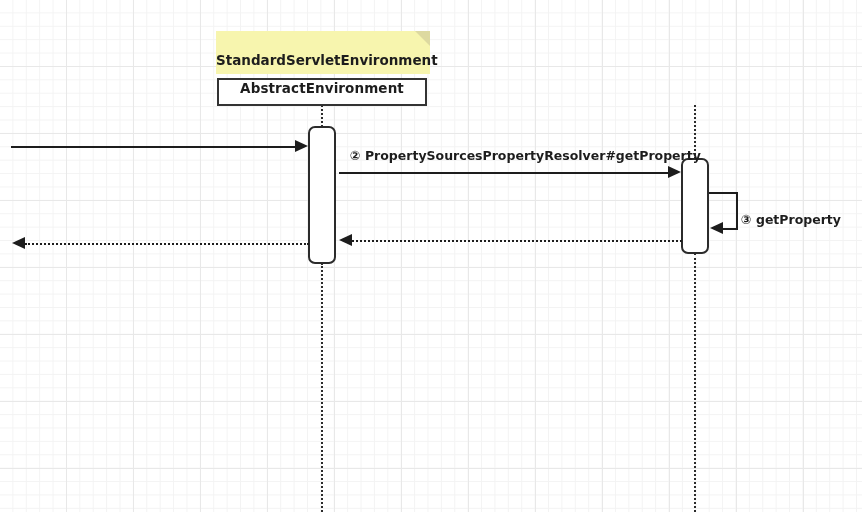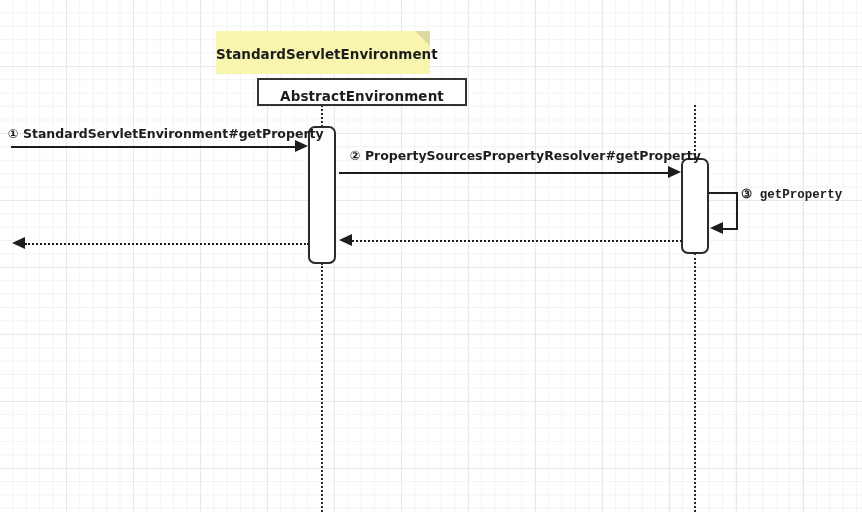--- a/index.html
+++ b/index.html
@@ -30,38 +30,37 @@
     border-left: 2px dotted #2b2b2b;
   }
 
   
   .participant {
     position: absolute;
     box-sizing: border-box;
     background: #ffffff;
     border: 2.5px solid #333333;
     display: flex;
-    align-items: flex-end;
+    align-items: flex-start;
     justify-content: center;
-    margin-left: 40px;
   }
   .participant .plabel {
     font-size: 13.5px;
     font-weight: bold;
     color: #1d1d1d;
     letter-spacing: 0.1px;
     white-space: nowrap;
   }
 
   
   .note {
     position: absolute;
     box-sizing: border-box;
     background: #f7f5ae;
-    padding-top: 15px;
+    padding-top: 21px;
     text-align: center;
   }
   .note .nline {
     font-size: 13.5px;
     font-weight: bold;
     color: #1d1d1d;
     line-height: 17px;
     white-space: nowrap;
     display: block;
   }
@@ -152,33 +151,32 @@
 
   <div class="participant" style="left:217px; top:78px; width:210px; height:28px;">
     <span class="plabel">AbstractEnvironment</span>
   </div>
 
 
   <div class="activation" style="left:308px; top:126px; width:28px; height:138px;"></div>
 
   <div class="activation" style="left:681px; top:158px; width:28px; height:96px;"></div>
 
-  <div class="msg-label" style="left:8px; top:126px;">① StandardServletEnvironment#getProperty</div>
   <div class="msg-line" style="left:11px; top:146px; width:284px;"></div>
   <div class="arrow-right" style="left:295px; top:140px;"></div>
 
   <div class="msg-label" style="left:350px; top:148px;">② PropertySourcesPropertyResolver#getProperty</div>
   <div class="msg-line" style="left:339px; top:172px; width:329px;"></div>
   <div class="arrow-right" style="left:668px; top:166px;"></div>
 
   <div class="self-top" style="left:709px; top:192px; width:29px;"></div>
   <div class="self-side" style="left:736px; top:192px; height:36px;"></div>
   <div class="self-bottom" style="left:723px; top:228px; width:15px;"></div>
   <div class="arrow-left" style="left:710px; top:222px;"></div>
-  <div class="msg-label" style="left:741px; top:186px;font-family:Liberation Mono, monospace;">③ getProperty</div>
+  <div class="msg-label" style="left:741px; top:212px;">③ getProperty</div>
 
   <div class="msg-line dotted" style="left:352px; top:240px; width:330px;"></div>
   <div class="arrow-left" style="left:339px; top:234px;"></div>
 
   <div class="msg-line dotted" style="left:25px; top:243px; width:284px;"></div>
   <div class="arrow-left" style="left:12px; top:237px;"></div>
 
 </div>
 
 </body></html>

